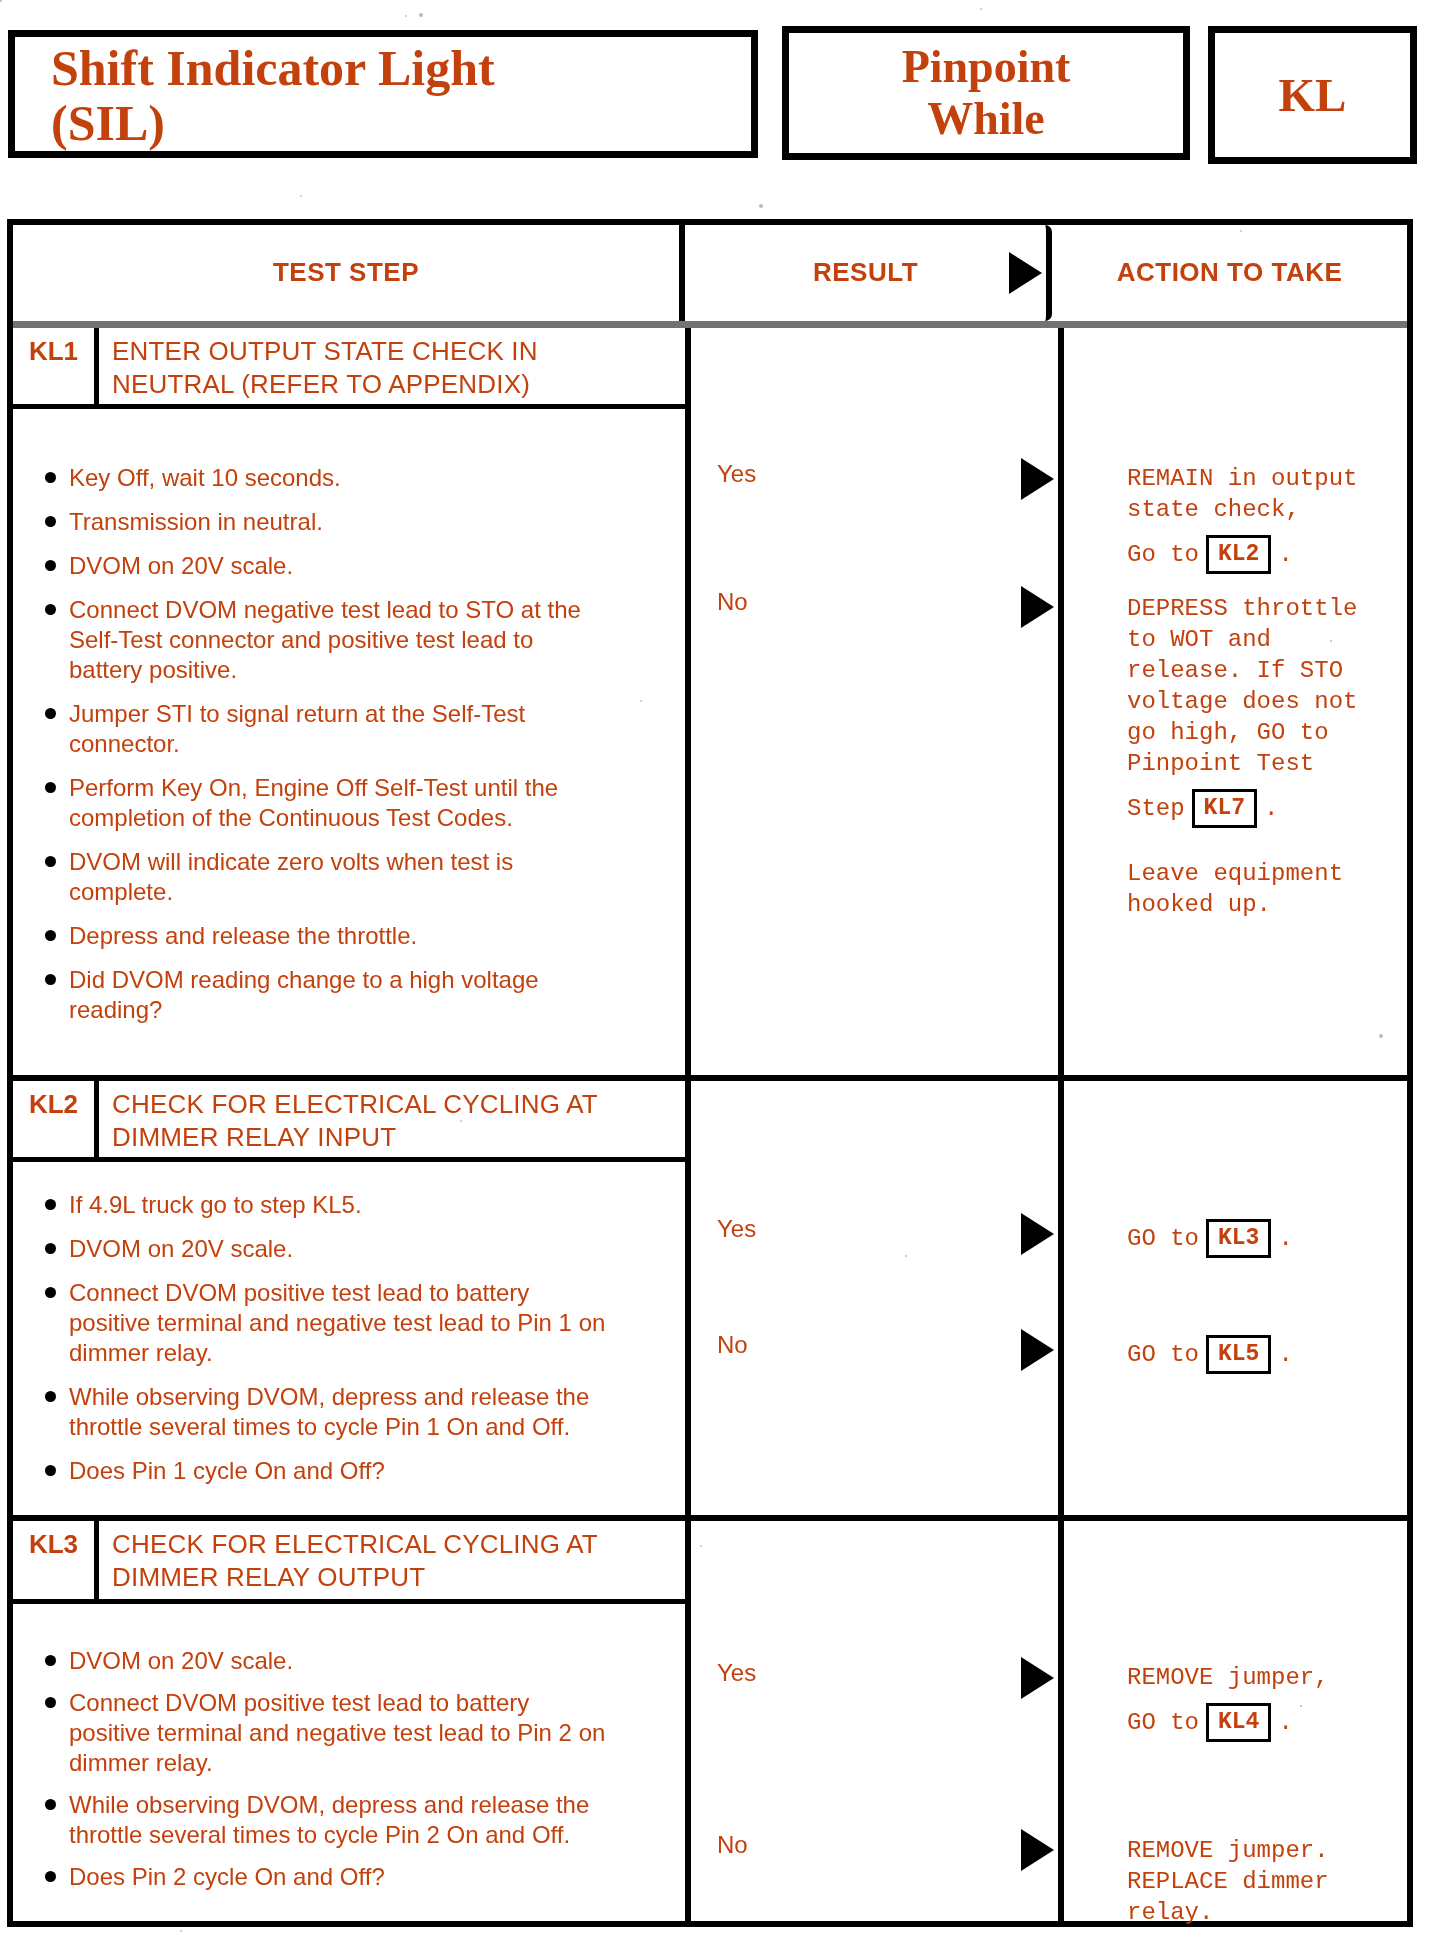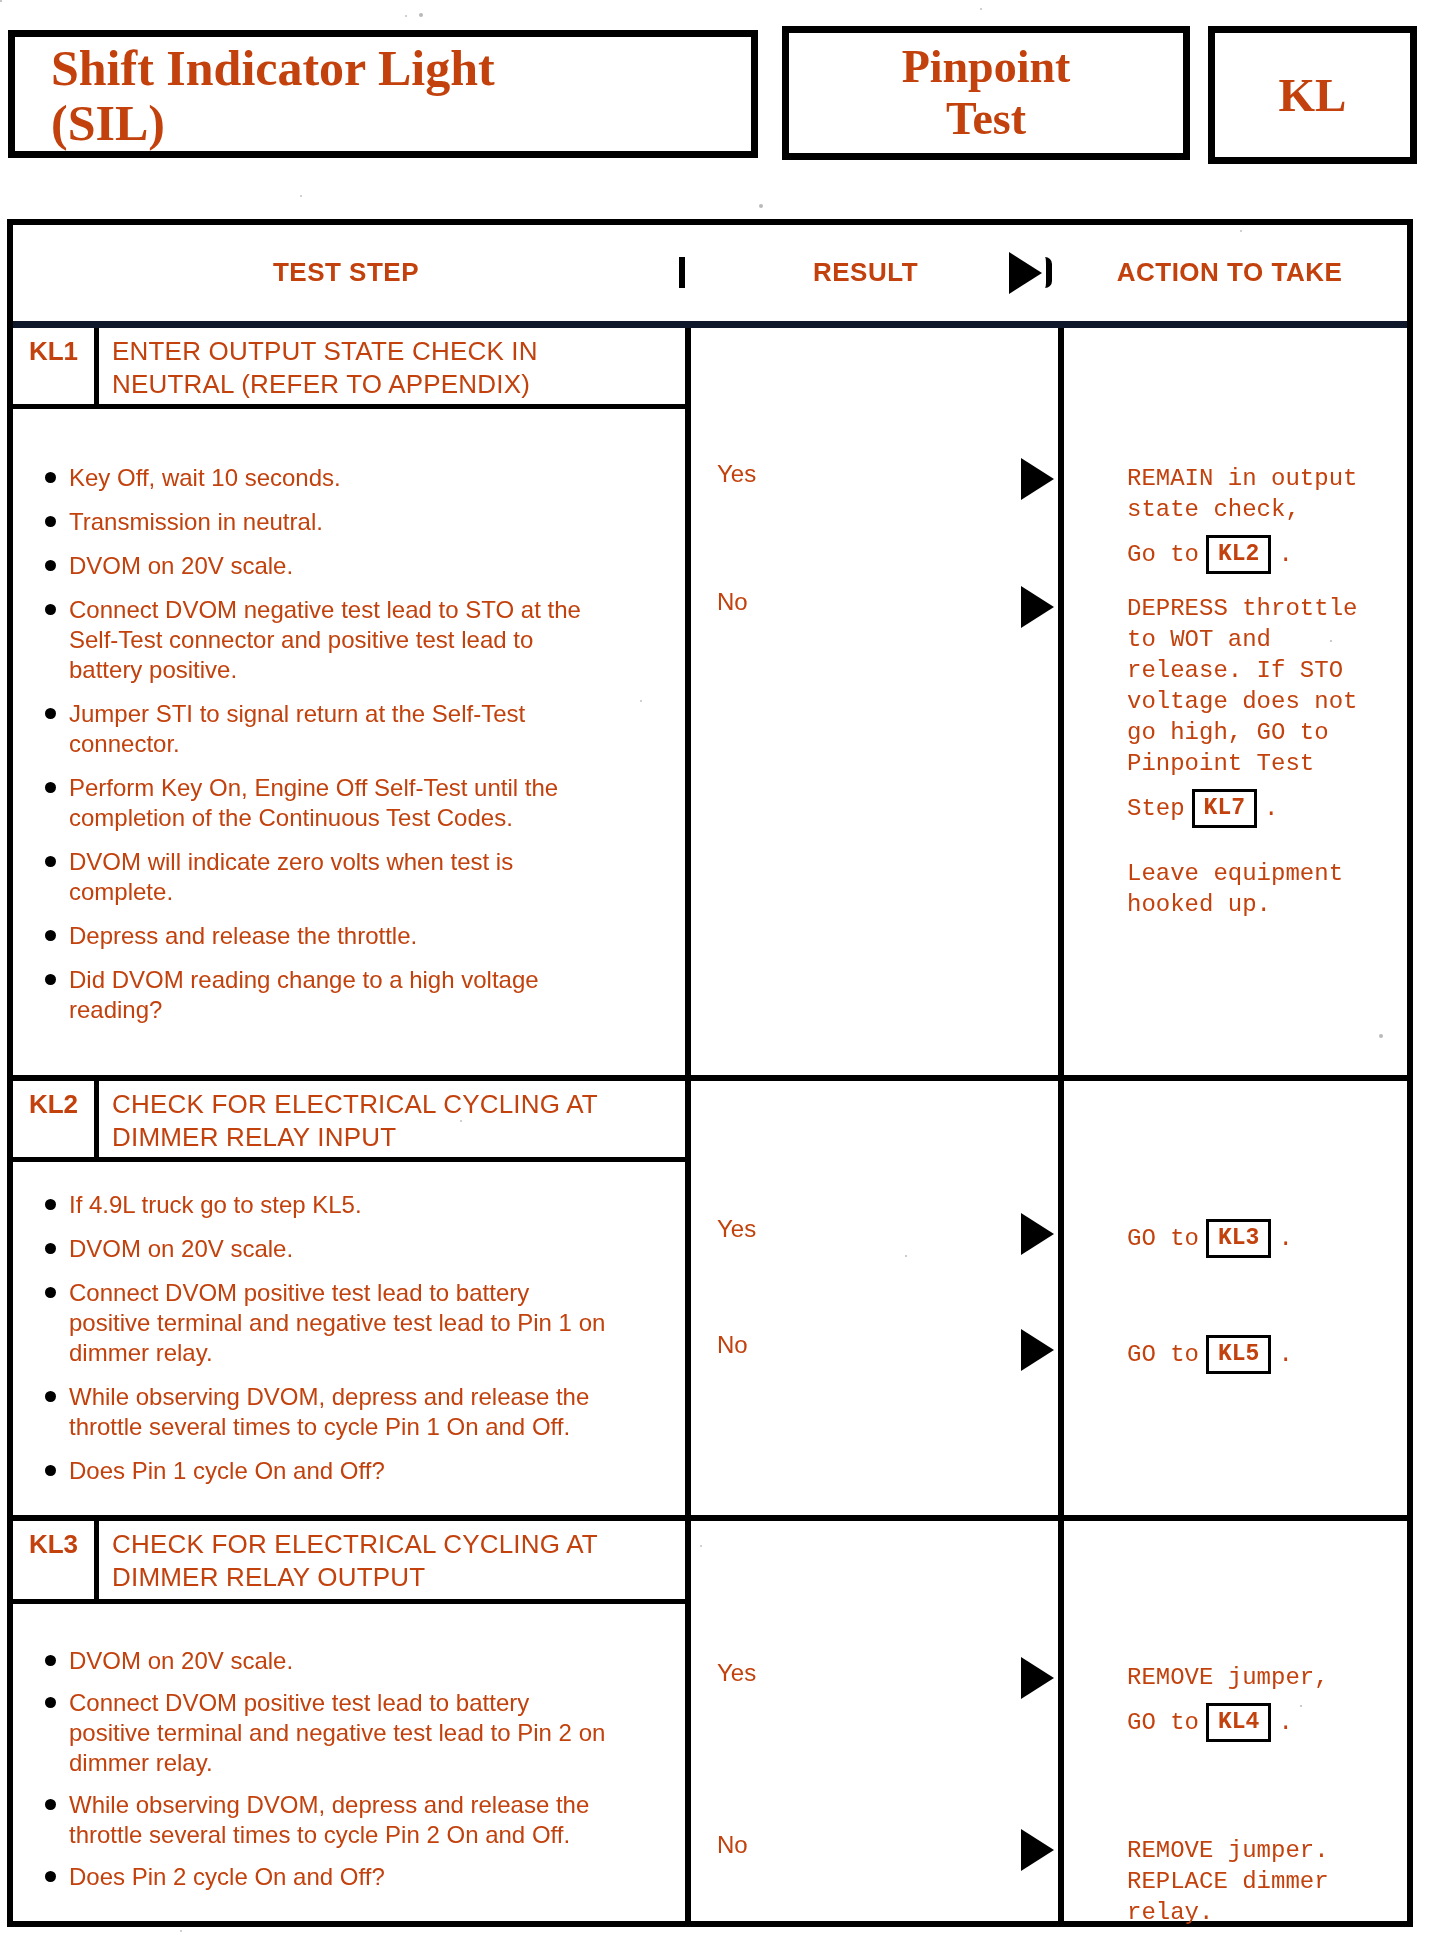--- a/index.html
+++ b/index.html
@@ -18,21 +18,21 @@
               padding:4px 0 0 36px;}
   .box-pin{left:782px;top:26px;width:408px;height:134px;display:flex;flex-direction:column;
            align-items:center;justify-content:center;}
   .box-pin .t{font-family:Liberation Serif, serif;font-weight:bold;font-size:46px;line-height:52px;text-align:center;}
   .box-kl{left:1208px;top:26px;width:209px;height:138px;display:flex;align-items:center;justify-content:center;}
   .box-kl .t{font-family:"Liberation Serif", serif;font-weight:bold;font-size:47px;}
   
   .ptable{position:absolute;left:7px;top:219px;width:1406px;height:1708px;border:6px solid #000;
           box-sizing:border-box;display:flex;flex-direction:column;}
   .row{display:flex;box-sizing:border-box;}
-  .thead{height:104px;border-bottom:7px solid #0f172a;align-items:center;}
+  .thead{height:104px;border-bottom:7px solid #737373;}
   .th{box-sizing:border-box;display:flex;align-items:center;justify-content:center;
       font-weight:bold;font-size:26px;letter-spacing:.5px;}
   .c1{width:672px;border-right:6px solid #000;}
   .c2{width:367px;border-right:6px solid #000;position:relative;}
   .c3{flex:1;position:relative;border-radius:21px;}
   .th.c2{justify-content:center;border-radius:7px;}
   .arrow{position:absolute;right:4px;width:0;height:0;border-top:21px solid transparent;
          border-bottom:21px solid transparent;border-left:33px solid #000;}
   .th .arrow{top:50%;margin-top:-21px;}
   .section{box-sizing:border-box;}
@@ -70,21 +70,21 @@
 
   <div class="hbox box-sil">
     <div class="t">
       <div>Shift Indicator Light</div>
       <div>(SIL)</div>
     </div>
   </div>
   <div class="hbox box-pin">
     <div class="t">
       <div>Pinpoint</div>
-      <div>Test</div>
+      <div>While</div>
     </div>
   </div>
   <div class="hbox box-kl">
     <div class="t">KL</div>
   </div>
 
   <div class="ptable">
 
     <div class="row thead">
       <div class="th c1">TEST STEP</div>

